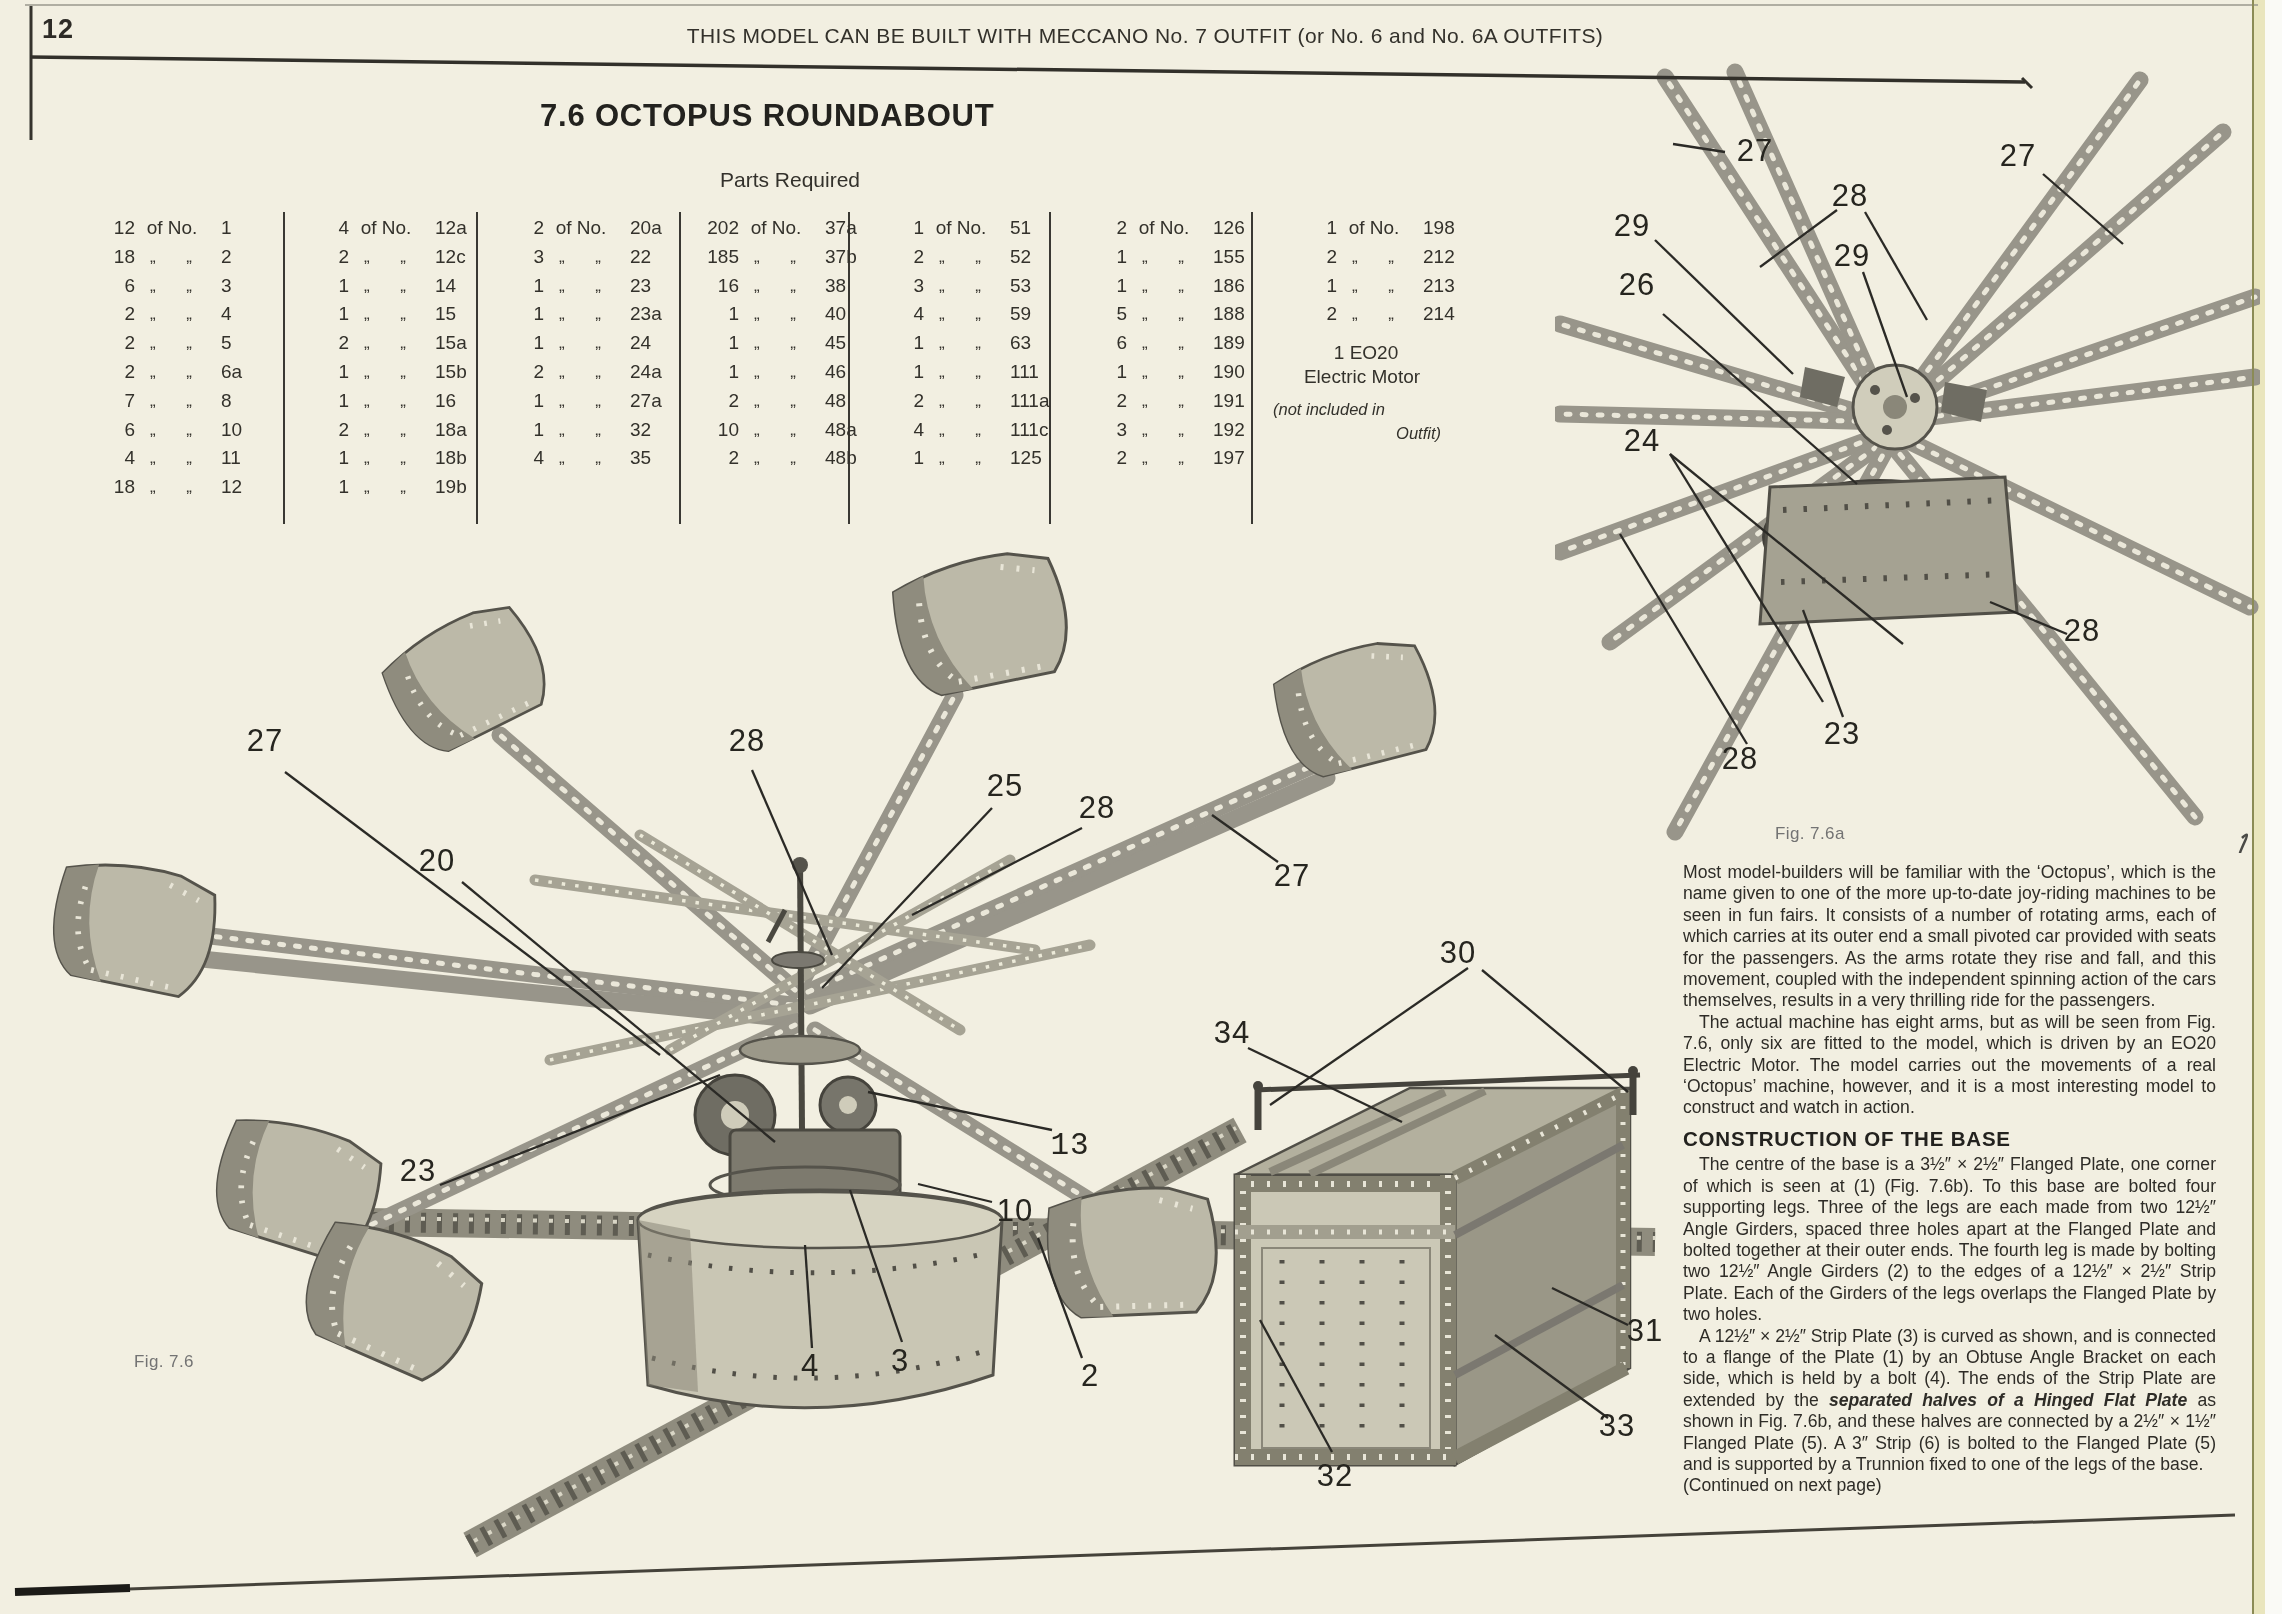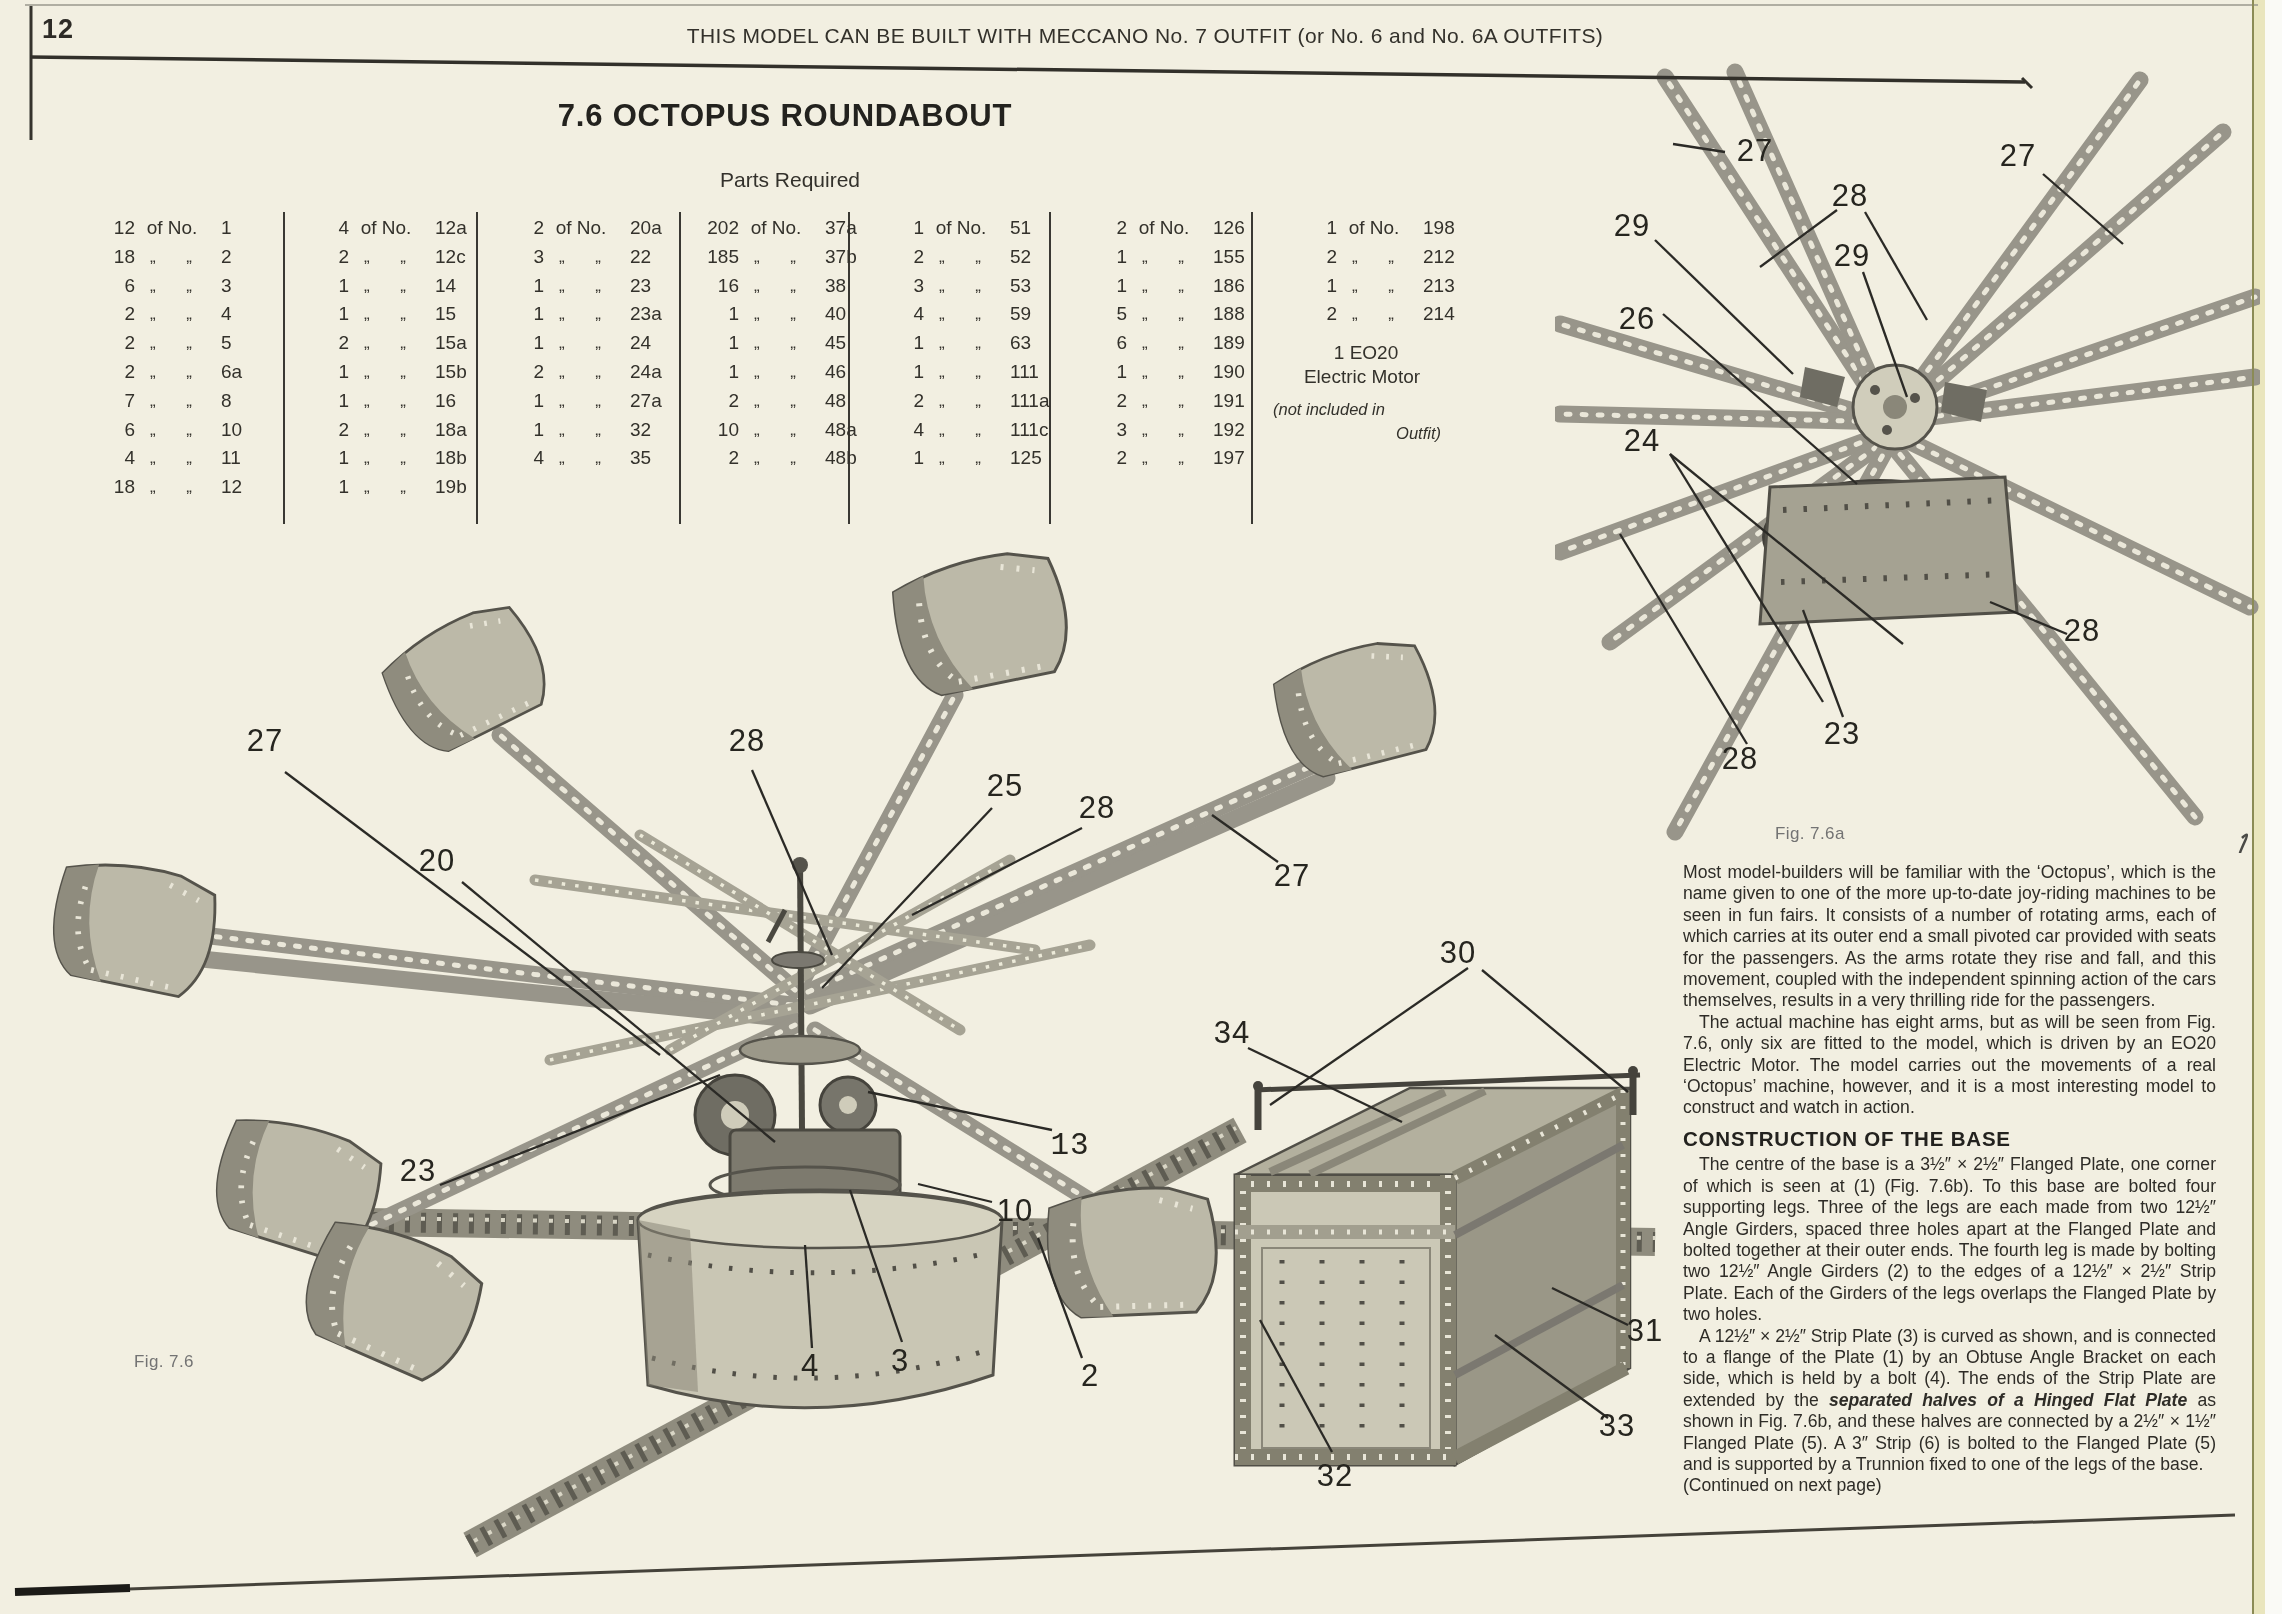--- a/index.html
+++ b/index.html
@@ -9,21 +9,21 @@
     font-family:"Liberation Sans", sans-serif;
     color:#2d2b26;
   }
   
   #right-edge-strip{position:absolute;left:2252px;top:0;width:13px;height:1614px;background:#e9e5bd;}
   #right-outer{position:absolute;left:2265px;top:0;width:17px;height:1614px;background:#fafaf6;}
   #page-lines{position:absolute;left:0;top:0;width:2282px;height:1614px;pointer-events:none;z-index:30;}
 
   #page-number{position:absolute;left:42px;top:14px;font-size:27px;font-weight:bold;letter-spacing:1px;}
   #header-text{position:absolute;left:30px;top:24px;width:2230px;text-align:center;font-size:21px;letter-spacing:.4px;color:#33312b;}
-  #page-title{position:absolute;left:540px;top:98px;width:490px;text-align:center;font-size:31px;font-weight:bold;letter-spacing:.8px;color:#23221e;}
+  #page-title{position:absolute;left:540px;top:98px;width:490px;text-align:left;font-size:31px;font-weight:bold;letter-spacing:.8px;color:#23221e;}
 
   
   #parts-heading{position:absolute;left:680px;top:168px;width:220px;text-align:center;font-size:21px;color:#33312b;}
   #parts-columns{position:absolute;left:89px;top:212px;display:flex;align-items:flex-start;font-size:19px;color:#33312b;}
   .pcol{height:312px;box-sizing:border-box;border-right:2px solid #3a3833;padding-top:2px;}
   .pcol:last-child{border-right:none;}
   .pcol:nth-child(1){width:196px;}
   .pcol:nth-child(2){width:193px;padding-left:18px;box-sizing:border-box;}
   .pcol:nth-child(3){width:203px;padding-left:20px;box-sizing:border-box;}
   .pcol:nth-child(4){width:169px;padding-left:12px;box-sizing:border-box;}
@@ -622,21 +622,21 @@
       <path class="leader" d="M288,655 L248,548"></path>
       <path class="leader" d="M192,682 L65,472"></path>
     </g>
   </svg>
   <span class="figcap" id="cap-a">Fig. 7.6a</span>
 <span class="callout" style="left: 77px; top: 163px;">29</span>
     <span class="callout" style="left: 200px; top: 88px;">27</span>
     <span class="callout" style="left: 295px; top: 133px;">28</span>
     <span class="callout" style="left: 297px; top: 193px;">29</span>
     <span class="callout" style="left: 463px; top: 93px;">27</span>
-    <span class="callout" style="left: 82px; top: 256px;">26</span>
+    <span class="callout" style="left: 82px; top: 222px;">26</span>
     <span class="callout" style="left: 87px; top: 378px;">24</span>
     <span class="callout" style="left: 527px; top: 568px;">28</span>
     <span class="callout" style="left: 287px; top: 671px;">23</span>
     <span class="callout" style="left: 185px; top: 696px;">28</span>
   </div>
 
 <div id="article">
   <div>
       <p><span>Most model-builders will be familiar with the ‘Octopus’, which is the name given to one of the more up-to-date joy-riding machines to be seen in fun fairs. It consists of a number of rotating arms, each of which carries at its outer end a small pivoted car provided with seats for the passengers. As the arms rotate they rise and fall, and this movement, coupled with the independent spinning action of the cars themselves, results in a very thrilling ride for the passengers.</span></p>
       <p class="ind"><span>The actual machine has eight arms, but as will be seen from Fig. 7.6, only six are fitted to the model, which is driven by an EO20 Electric Motor. The model carries out the movements of a real ‘Octopus’ machine, however, and it is a most interesting model to construct and watch in action.</span></p>

